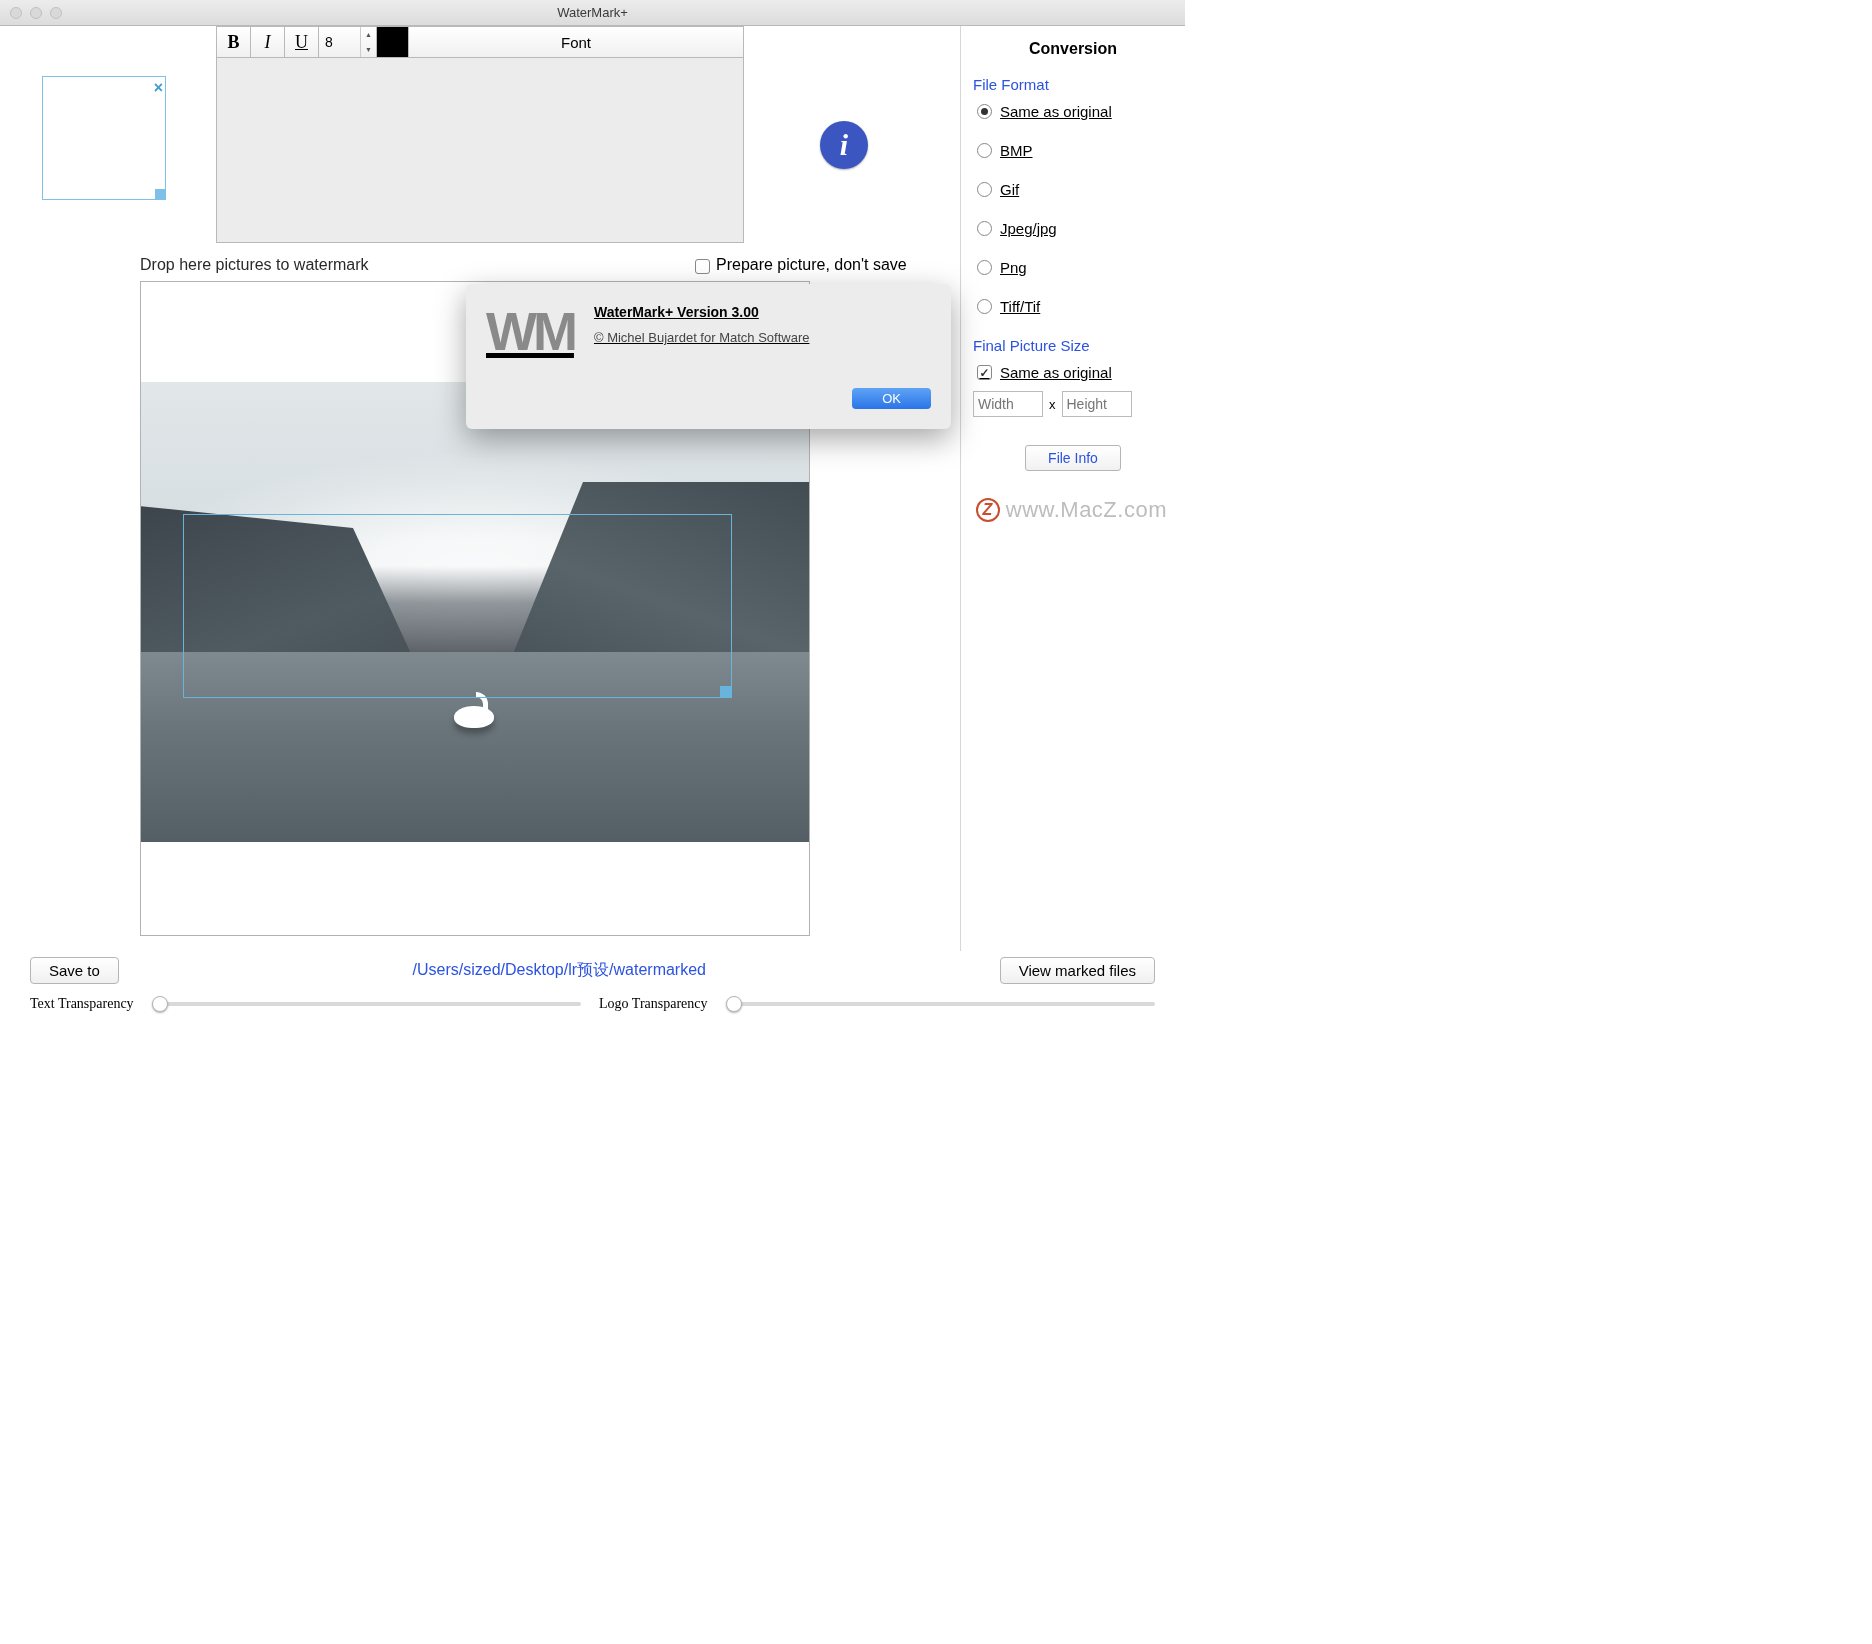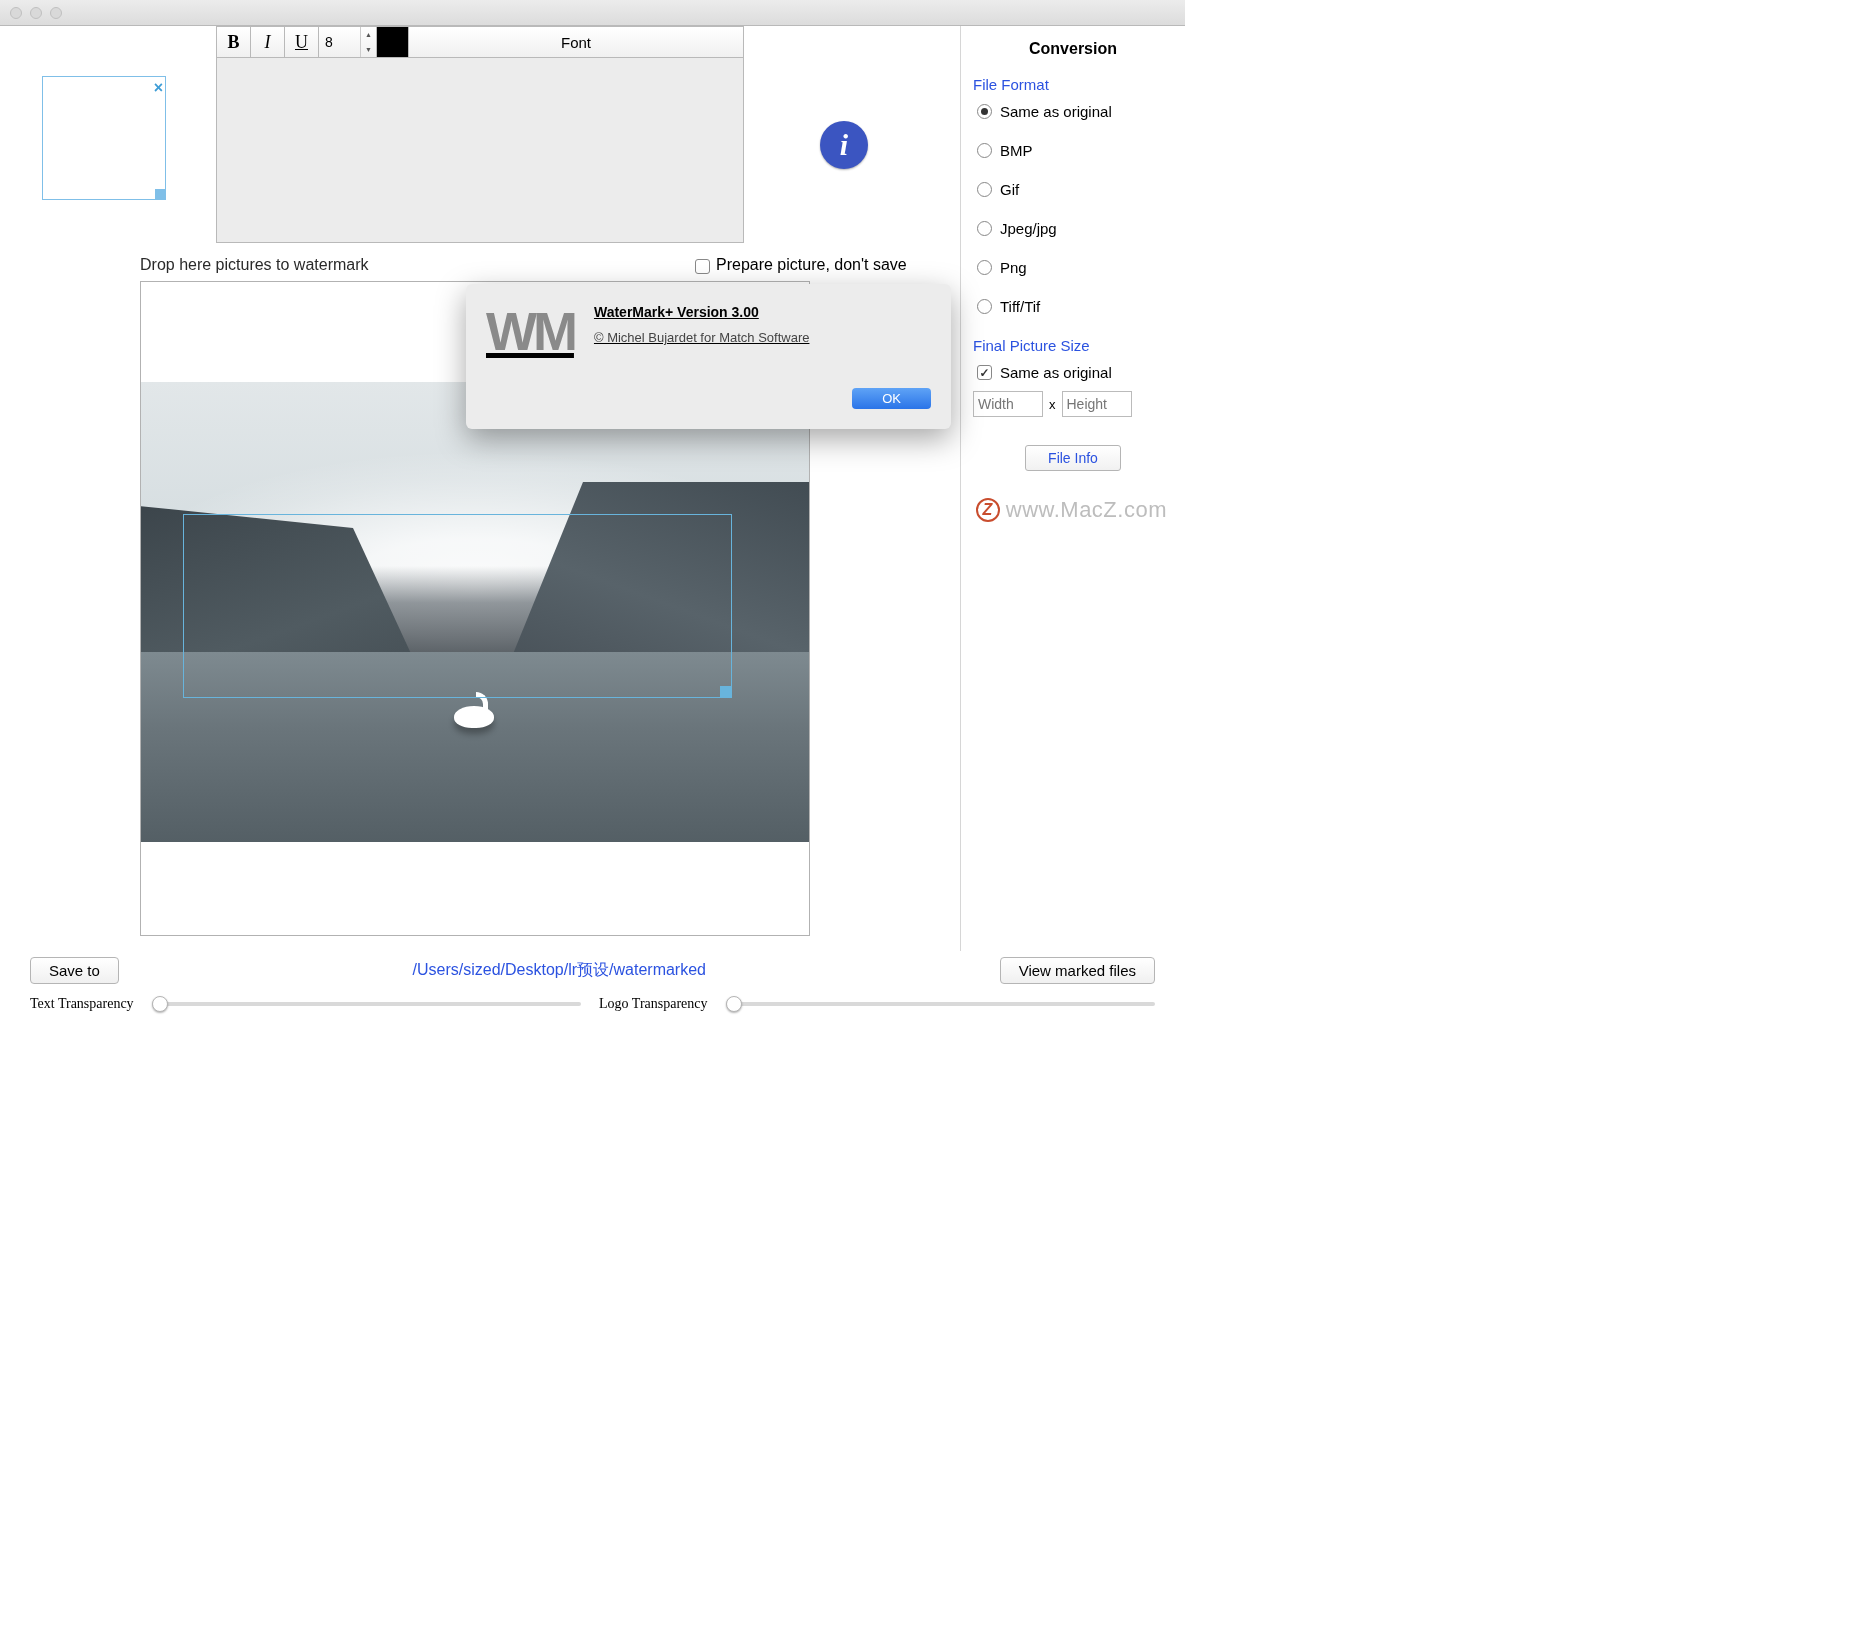--- a/index.html
+++ b/index.html
@@ -142,21 +142,21 @@
     .dialog-sub{font-size:13px;color:#444;}
     .dialog-ok{
       margin-top:30px;text-align:right;
     }
     .dialog-ok button{
       background:linear-gradient(#5fa3f6,#2a74e8);color:#fff;border:none;
       border-radius:4px;padding:3px 30px;font-size:13px;
     }
     .sidebar h2{font-size:16px;font-weight:700;text-align:center;margin-bottom:18px;}
     .section-label{color:#2b52e0;font-size:15px;margin:12px 0 10px;}
-    .radio-item{display:flex;align-items:center;gap:8px;margin:0 0 22px 4px;font-size:15px;}
+    .radio-item{display:flex;align-items:center;gap:8px;margin:0 0 22px 4px;font-size:15px;text-decoration:underline;}
     .radio{width:15px;height:15px;border:1px solid #888;border-radius:50%;display:inline-flex;align-items:center;justify-content:center;}
     .radio.checked::after{content:"";width:7px;height:7px;background:#333;border-radius:50%;}
     .chk{width:15px;height:15px;border:1px solid #888;border-radius:3px;display:inline-flex;align-items:center;justify-content:center;font-size:12px;font-weight:bold;color:#333;}
     .chk.checked::after{content:"✓";}
     .size-inputs{display:flex;align-items:center;gap:6px;margin:8px 0;}
     .size-inputs input{width:70px;padding:4px;border:1px solid #bbb;color:#aaa;font-size:14px;}
     .help-text{font-size:12px;color:#555;line-height:1.4;margin-top:8px;}
     .file-info-btn{
       display:block;margin:28px auto 0;padding:4px 22px;
       border:1px solid #b5b5b5;background:linear-gradient(#ffffff,#f1f1f1);
@@ -186,20 +186,21 @@
   </style>
 </head>
 <body>
 
 <div class="titlebar">
   <div class="traffic-lights">
     <div class="traffic-light"></div>
     <div class="traffic-light"></div>
     <div class="traffic-light"></div>
   </div>
+  <div class="titlebar-title">WaterMark+</div>
 </div>
 
 <div class="content">
   <div class="main-area">
 
     <div class="placement-box">
       <span class="close-x">×</span>
       <span class="handle"></span>
     </div>
 

